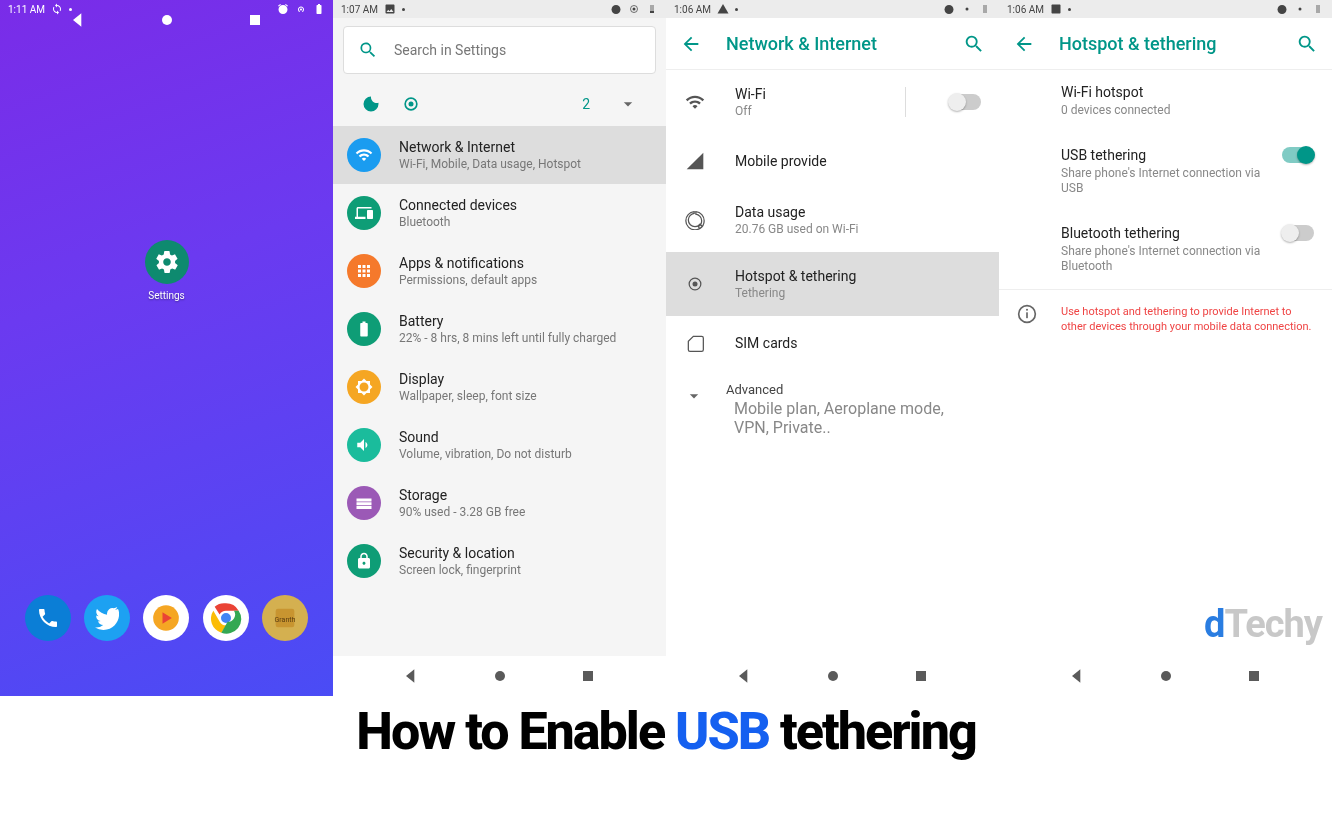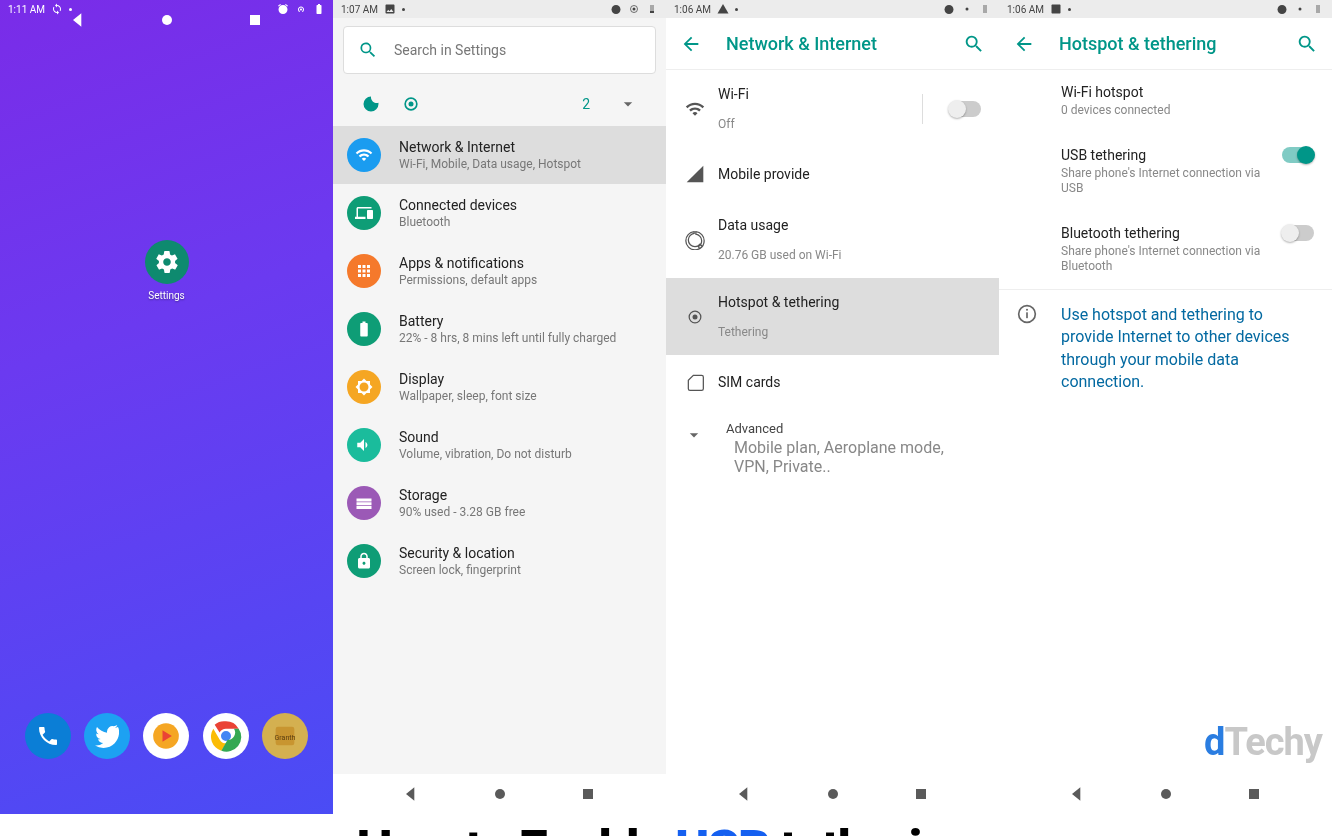--- a/index.html
+++ b/index.html
@@ -1,18 +1,18 @@
 <!DOCTYPE html>
 <html><head>
 <meta charset="utf-8">
 <style>
   * { box-sizing: border-box; margin: 0; padding: 0; }
   body { font-family: Roboto, Arial, sans-serif; background: #fff; width: 1332px; }
   .screens { display: flex; width: 1332px; }
-  .phone { width: 333px; height: 814px; display: flex; flex-direction: column; position: relative; overflow: hidden; background: #fff; justify-content: center; }
+  .phone { width: 333px; height: 696px; display: flex; flex-direction: column; position: relative; overflow: hidden; background: #fff; justify-content: center; }
   
   
   .status-bar { height: 18px; display: flex; align-items: center; justify-content: space-between; padding: 0 8px; font-size: 10px; color: #444; background: #ececec; }
   .status-bar.dark { background: transparent; color: #fff; }
   .status-left { display: flex; align-items: center; gap: 6px; }
   .status-right { display: flex; align-items: center; gap: 6px; }
   .status-right svg, .status-left svg { width: 12px; height: 12px; }
   
   
   .home { background: linear-gradient(160deg, #7a2ce8 0%, #6b3af0 40%, #4a4cf5 100%); flex: 1; display: flex; flex-direction: column; position: relative; }
@@ -49,47 +49,47 @@
   .item-text { display: flex; flex-direction: column; }
   .item-title { font-size: 14px; color: #222; }
   .item-sub { font-size: 12px; color: #777; margin-top: 2px; }
   
   
   .header-bar { height: 52px; display: flex; align-items: center; padding: 0 14px; gap: 24px; border-bottom: 1px solid #eee; }
   .header-bar svg.back { width: 22px; height: 22px; fill: #009688; }
   .header-title { color: #009688; font-size: 18px; font-weight: 500; flex: 1; }
   .header-bar svg.search-ic { width: 22px; height: 22px; fill: #009688; }
   .net-body { flex: 1; background: #fff; }
-  .net-item { display: flex; align-items: center; padding: 16px 18px; gap: 12px; }
+  .net-item { display: flex; align-items: center; padding: 16px 18px; gap: 29px; }
   .net-item.selected { background: #ddd; }
   .net-icon { width: 22px; height: 22px; display: flex; align-items: center; justify-content: center; flex-shrink: 0; }
   .net-icon svg { width: 20px; height: 20px; fill: #555; }
   .net-text { flex: 1; }
   .net-title { font-size: 14px; color: #222; }
-  .net-sub { font-size: 12px; color: #888; margin-top: 15px; }
+  .net-sub { font-size: 12px; color: #888; margin-top: 2px; }
   .toggle { width: 32px; height: 16px; background: #ccc; border-radius: 10px; position: relative; }
   .toggle::after { content: ''; position: absolute; width: 18px; height: 18px; background: #eee; border-radius: 50%; top: -1px; left: -1px; box-shadow: 0 1px 2px rgba(0,0,0,0.3); }
   .toggle.on { background: #80cbc4; }
   .toggle.on::after { left: auto; right: -1px; background: #009688; }
   .divider-v { width: 1px; height: 30px; background: #ddd; margin-right: 14px; }
   .adv-item { padding: 12px 18px 12px 60px; position: relative; }
   .adv-chevron { position: absolute; left: 18px; top: 16px; }
   .adv-title { font-size: 13px; color: #444; }
   .adv-sub { font-size: 16px; color: #888; margin-top: 2px; margin-left: 8px; }
   
   
   .hot-body { flex: 1; background: #fff; position: relative; }
   .hot-item { display: flex; align-items: flex-start; padding: 14px 18px 14px 62px; gap: 16px; }
   .hot-text { flex: 1; }
   .hot-title { font-size: 14px; color: #222; }
   .hot-sub { font-size: 12px; color: #888; margin-top: 3px; line-height: 1.3; }
   .info-row { display: flex; padding: 14px 18px; gap: 24px; border-top: 1px solid #eee; }
   .info-icon { width: 20px; height: 20px; flex-shrink: 0; }
   .info-icon svg { fill: #666; }
-  .info-text { font-size: 16px; color: #0369a1; line-height: 1.4; }
+  .info-text { font-size: 11px; color: #ef4444; line-height: 1.4; }
   .watermark { position: absolute; bottom: 10px; right: 10px; font-size: 38px; font-weight: 700; color: #c8c8c8; letter-spacing: -1px; }
   .watermark .d { color: #2a7de1; }
   
   
   .title-row { font-size: 52px; font-weight: 800; text-align: center; padding: 10px 0 30px; letter-spacing: -2px; line-height: 1; }
   .title-row .usb { color: #1560f0; }
   
   .notif-dot { width: 3px; height: 3px; border-radius: 50%; background: currentColor; }
 </style>
 </head>

